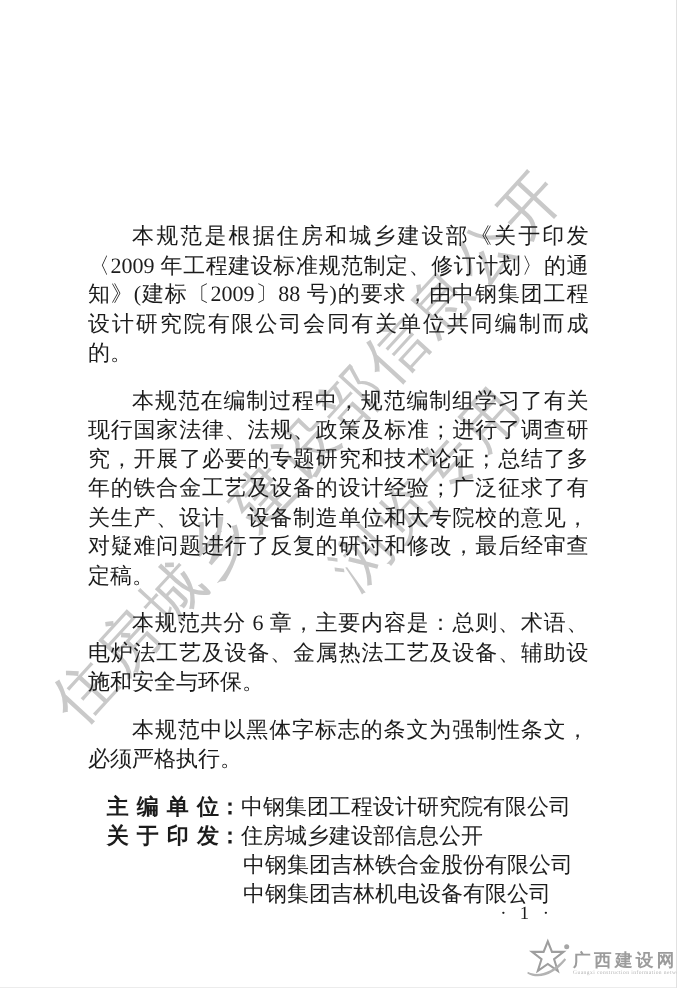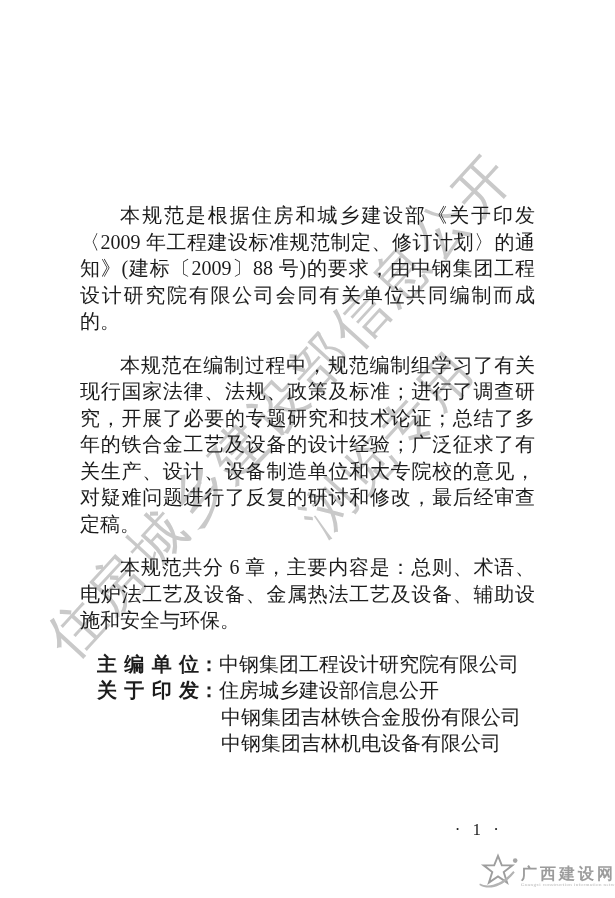--- a/index.html
+++ b/index.html
@@ -128,20 +128,21 @@
   <div class="wm wm1">住房城乡建设部信息公开</div>
   <div class="wm wm2">浏览专用</div>
 
   <div class="content">
 
 
     <div class="body-block">
       <p class="para">本规范是根据住房和城乡建设部《关于印发〈2009 年工程建设标准规范制定、修订计划〉的通知》(建标〔2009〕88 号)的要求，由中钢集团工程设计研究院有限公司会同有关单位共同编制而成的。</p>
       <p class="para">本规范在编制过程中，规范编制组学习了有关现行国家法律、法规、政策及标准；进行了调查研究，开展了必要的专题研究和技术论证；总结了多年的铁合金工艺及设备的设计经验；广泛征求了有关生产、设计、设备制造单位和大专院校的意见，对疑难问题进行了反复的研讨和修改，最后经审查定稿。</p>
       <p class="para">本规范共分 6 章，主要内容是：总则、术语、电炉法工艺及设备、金属热法工艺及设备、辅助设施和安全与环保。</p>
+      <p class="para">本规范中以黑体字标志的条文为强制性条文，必须严格执行。</p>
 
       <div class="credits">
 
         <div class="credit-row">
           <span class="credit-label">主编单位</span>
             <span class="credit-colon">：</span>
             <span class="credit-value">中钢集团工程设计研究院有限公司</span>
         </div>
 
         <div class="credit-row">

